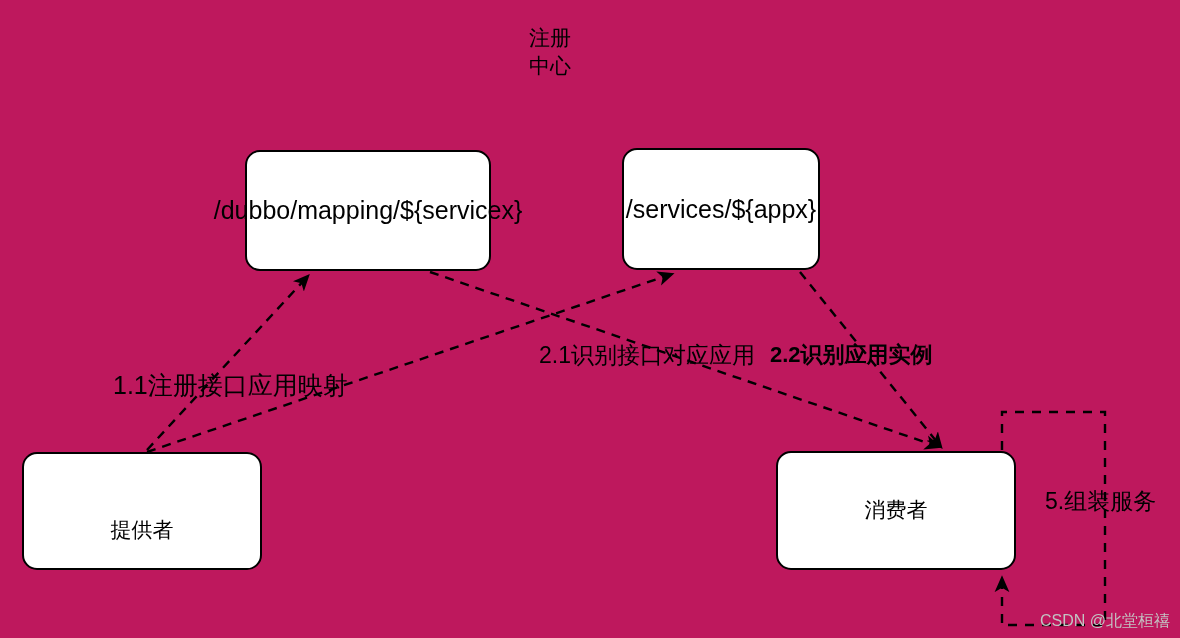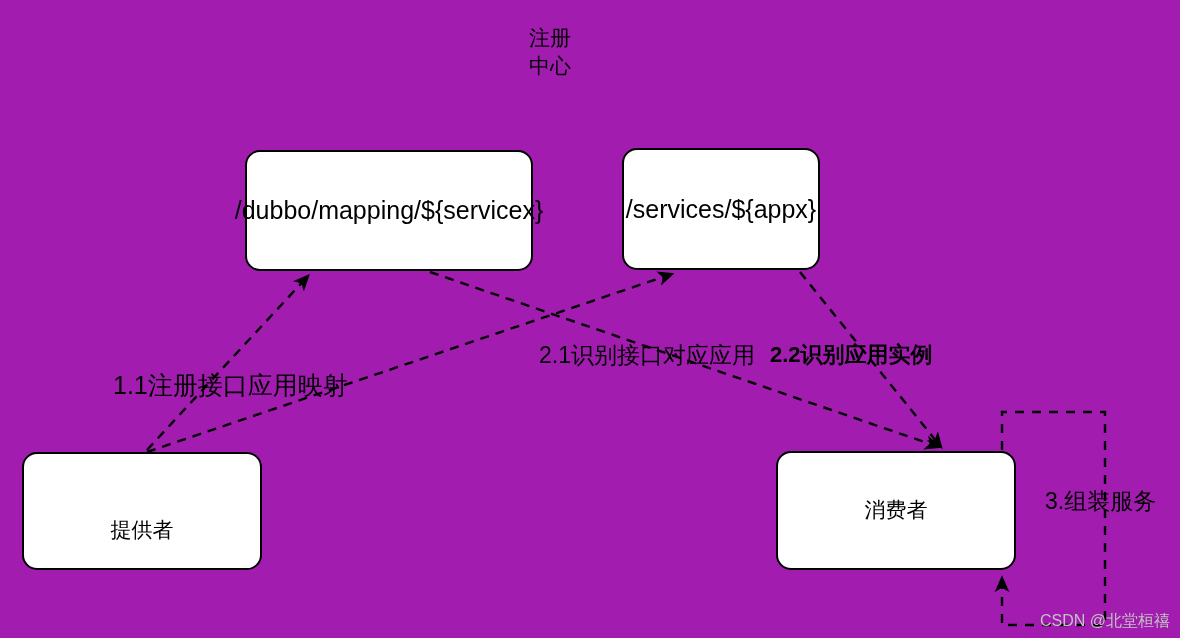--- a/index.html
+++ b/index.html
@@ -8,21 +8,21 @@
     background: #ffffff;
   }
   body {
     font-family: "Liberation Sans", "DejaVu Sans", sans-serif;
     color: #000000;
   }
   #canvas {
     position: relative;
     width: 1180px;
     height: 638px;
-    background: #a21caf;
+    background: #be185d;
     overflow: hidden;
   }
   #edges {
     position: absolute;
     left: 0;
     top: 0;
     width: 1180px;
     height: 638px;
   }
   .node {
@@ -42,21 +42,21 @@
     line-height: 1.15;
   }
   .node-label.overflow {
     position: absolute;
     left: 50%;
     transform: translateX(-50%);
   }
   #node-mapping {
     left: 245px;
     top: 150px;
-    width: 288px;
+    width: 246px;
     height: 121px;
     padding-left: 28px;
   }
   #node-mapping .node-label {
     font-size: 25px;
   }
   #node-services {
     left: 622px;
     top: 148px;
     width: 198px;
@@ -176,17 +176,17 @@
     <span class="node-label">提供者</span>
   </div>
 
   <div class="node" id="node-consumer">
     <span class="node-label">消费者</span>
   </div>
 
   <div class="edge-label" id="label-1-1">1.1注册接口应用映射</div>
   <div class="edge-label" id="label-2-1">2.1识别接口对应应用</div>
   <div class="edge-label" id="label-2-2">2.2识别应用实例</div>
-  <div class="edge-label" id="label-3">3.组装服务</div>
+  <div class="edge-label" id="label-3">5.组装服务</div>
 
   <div class="watermark">CSDN @北堂桓禧</div>
 
 </div>
 
 </body></html>

